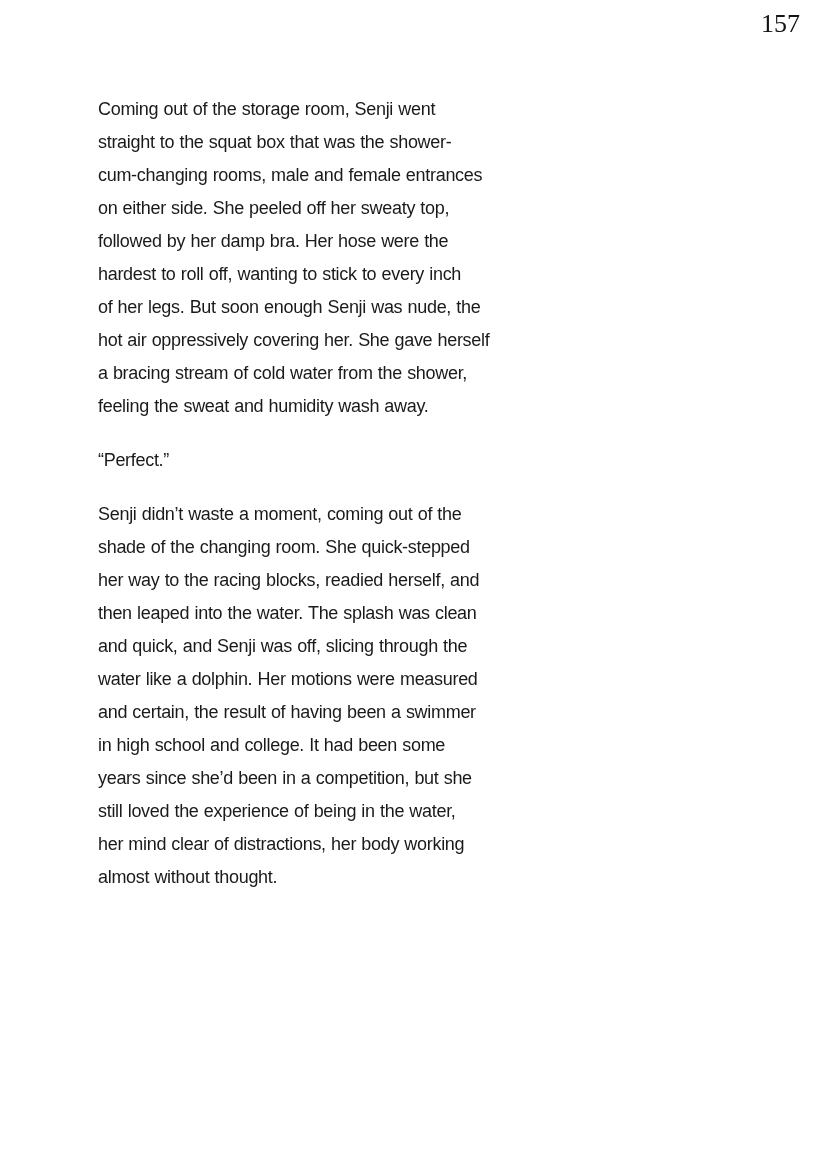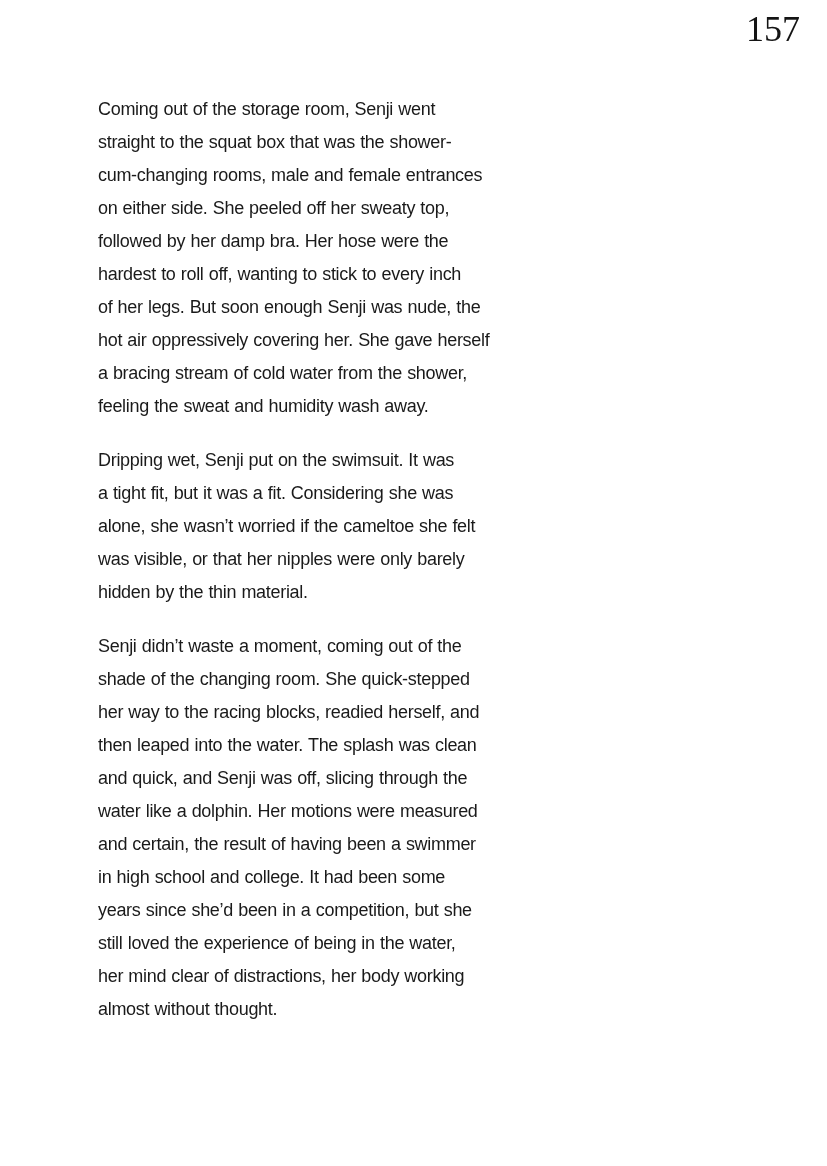--- a/index.html
+++ b/index.html
@@ -13,21 +13,21 @@
     height: 1166px;
     background: #ffffff;
     overflow: hidden;
     font-family: "Liberation Sans", sans-serif;
   }
   .page-number {
     position: absolute;
     top: 10px;
     right: 27px;
     font-family: "Liberation Serif", serif;
-    font-size: 36px;
+    font-size: 26px;
     color: #141414;
     line-height: 1.1;
     text-align: center;
   }
   .text-block {
     position: absolute;
     top: 93px;
     left: 98px;
     width: 690px;
     color: #1a1a1a;
@@ -51,25 +51,21 @@
     <p>Coming out of the storage room, Senji went
 straight to the squat box that was the shower-
 cum-changing rooms, male and female entrances
 on either side. She peeled off her sweaty top,
 followed by her damp bra. Her hose were the
 hardest to roll off, wanting to stick to every inch
 of her legs. But soon enough Senji was nude, the
 hot air oppressively covering her. She gave herself
 a bracing stream of cold water from the shower,
 feeling the sweat and humidity wash away.</p>
-    <p>Dripping wet, Senji put on the swimsuit. It was
-a tight fit, but it was a fit. Considering she was
-alone, she wasn’t worried if the cameltoe she felt
-was visible, or that her nipples were only barely
-hidden by the thin material.</p>
+    <p>“Perfect.”</p>
     <p>Senji didn’t waste a moment, coming out of the
 shade of the changing room. She quick-stepped
 her way to the racing blocks, readied herself, and
 then leaped into the water. The splash was clean
 and quick, and Senji was off, slicing through the
 water like a dolphin. Her motions were measured
 and certain, the result of having been a swimmer
 in high school and college. It had been some
 years since she’d been in a competition, but she
 still loved the experience of being in the water,

